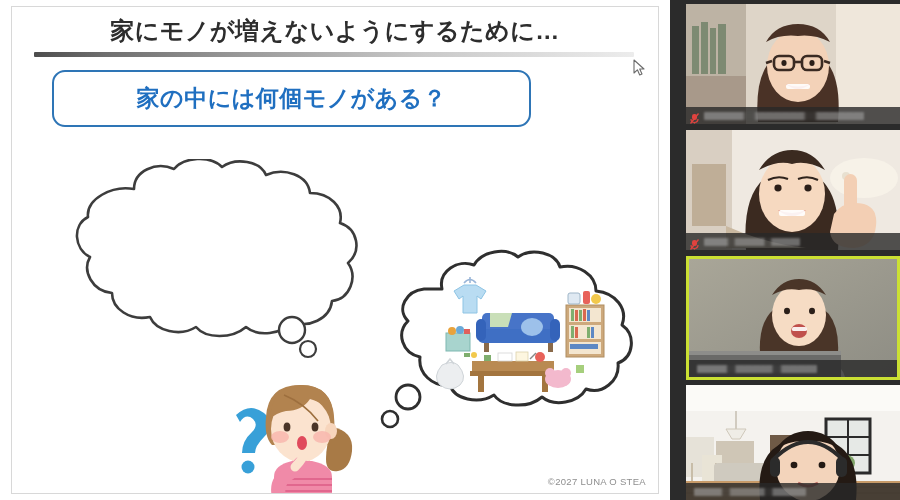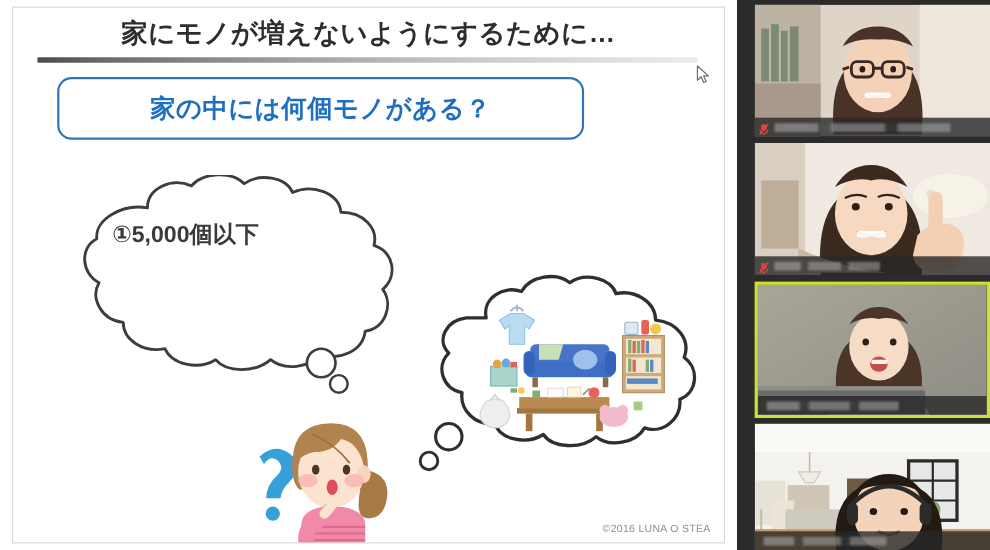--- a/index.html
+++ b/index.html
@@ -239,21 +239,20 @@
                      C294,118 286,140 268,142 C266,160 244,170 228,162
                      C218,176 194,178 182,168 C168,180 142,180 132,168
                      C116,178 92,172 86,158 C66,162 48,150 48,134
                      C28,132 18,112 26,98 C10,90 8,66 24,58
                      C22,40 48,26 70,30 Z"></path>
           </g>
           <circle cx="228" cy="171" r="13" fill="#ffffff" stroke="#3d3d3d" stroke-width="2.4"></circle>
           <circle cx="244" cy="190" r="8" fill="#ffffff" stroke="#3d3d3d" stroke-width="2.2"></circle>
         </svg>
         <div class="answers-text">
-          <div class="answer-line">①5,000個以下</div>
         </div>
       </div>
 
       <div class="room-wrap">
         <svg viewBox="0 0 260 185">
           <path d="M62,42 C58,24 78,12 94,18 C102,4 126,0 138,10
                    C152,0 176,6 180,20 C198,16 216,28 216,44
                    C236,46 248,62 242,78 C256,88 254,110 238,116
                    C240,134 222,148 206,142 C198,156 174,160 162,150
                    C148,162 122,160 114,148 C98,158 74,152 70,138
@@ -381,21 +380,21 @@
               <path d="M41,110 l59,0"></path>
             <path d="M41,116 l59,0"></path>
               <path d="M41,122 l59,0"></path>
           </g>
 
           <path d="M48,125 q-6,-18 8,-26 q8,-5 12,-10" fill="none" stroke="#f08aa8" stroke-width="14" stroke-linecap="round"></path>
           <path d="M63,92 q5,-5 8,-10" fill="none" stroke="#fbe3cf" stroke-width="9" stroke-linecap="round"></path>
         </svg>
       </div>
 
-      <div class="copyright">©2016 LUNA O STEA</div>
+      <div class="copyright">©2027 LUNA O STEA</div>
     </div>
 
     <div class="cursor">
       <svg viewBox="0 0 14 18">
         <path d="M1,1 L1,14 L4.4,10.8 L6.7,16 L9,15 L6.7,10 L11,10 Z" fill="#ffffff" stroke="#6b6b6b" stroke-width="1.1" stroke-linejoin="round"></path>
       </svg>
     </div>
   </div>
 
   <div class="video-rail">

